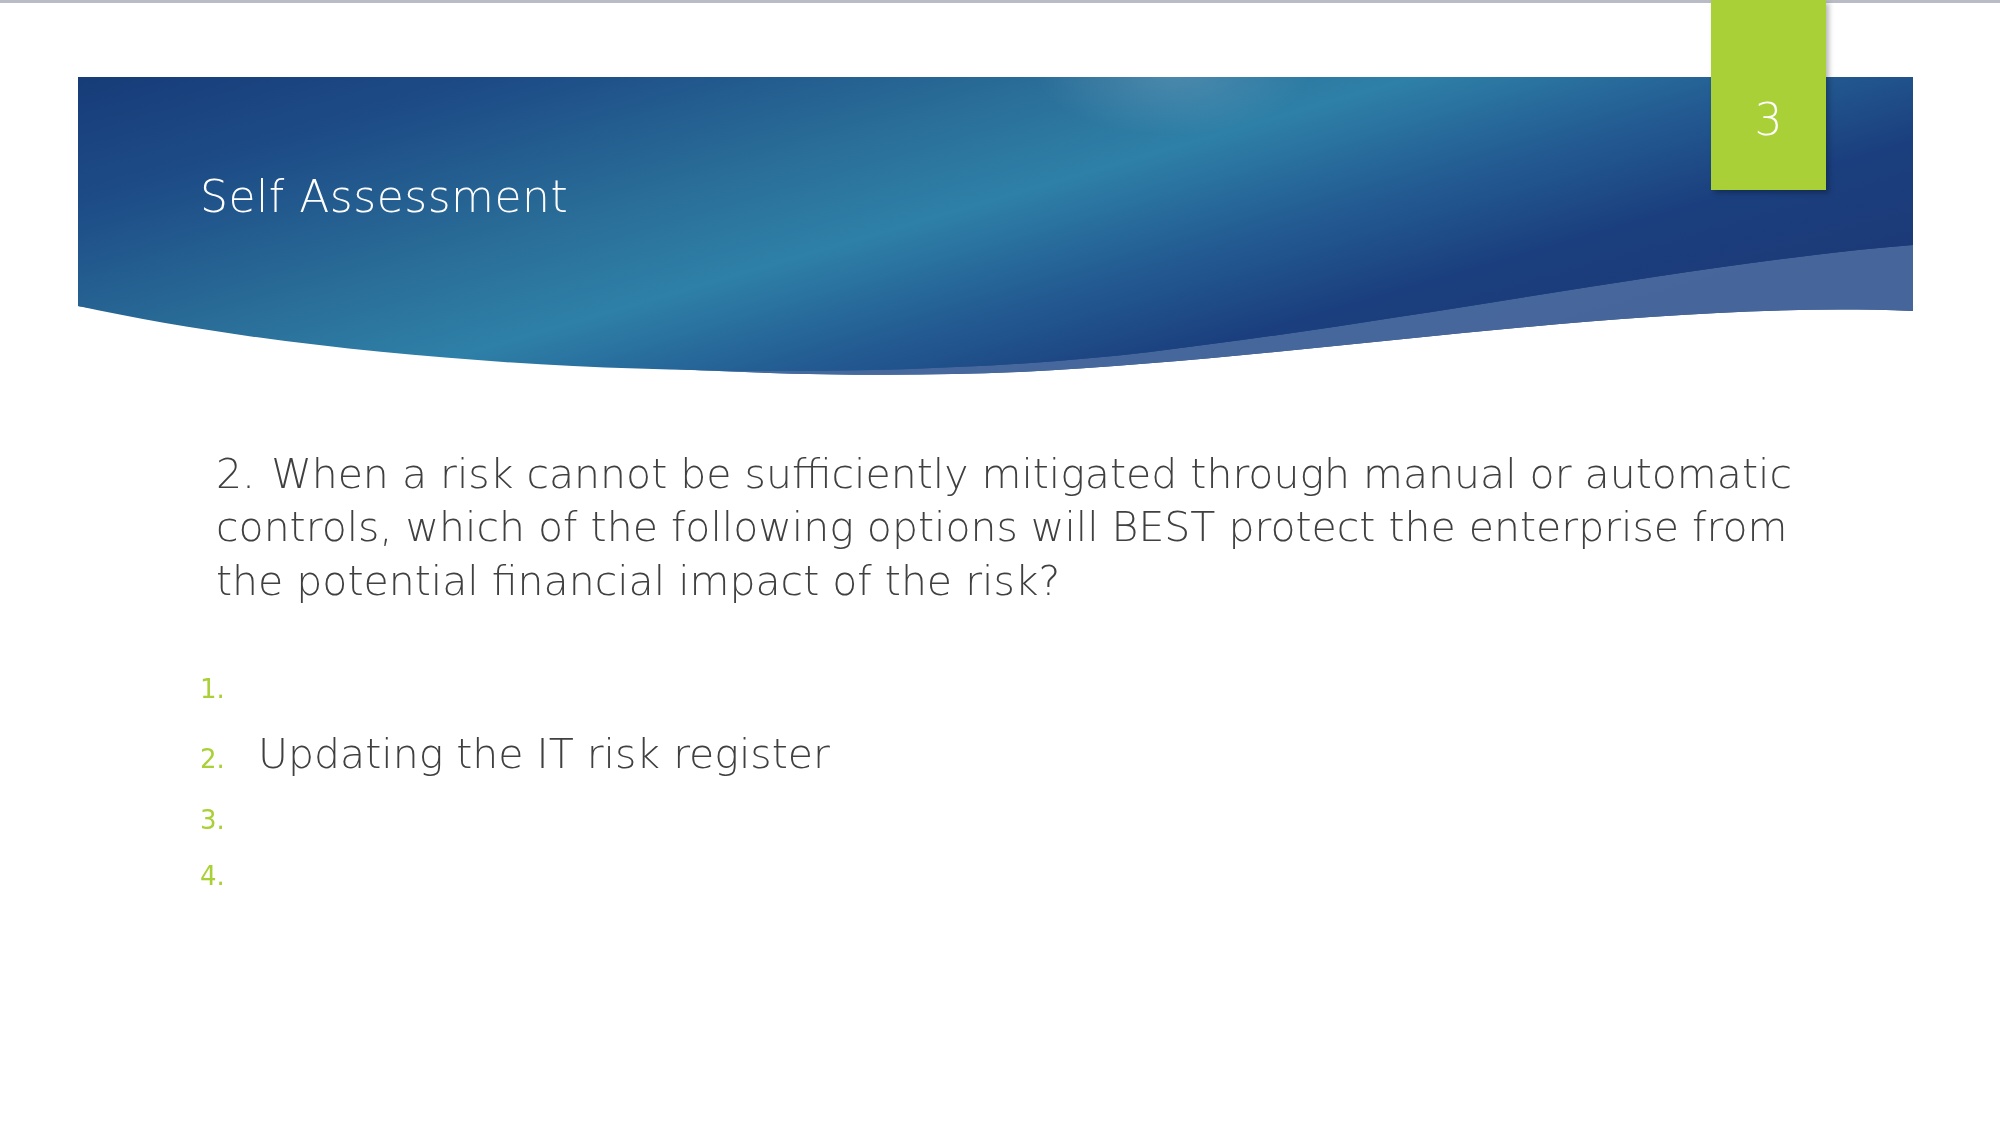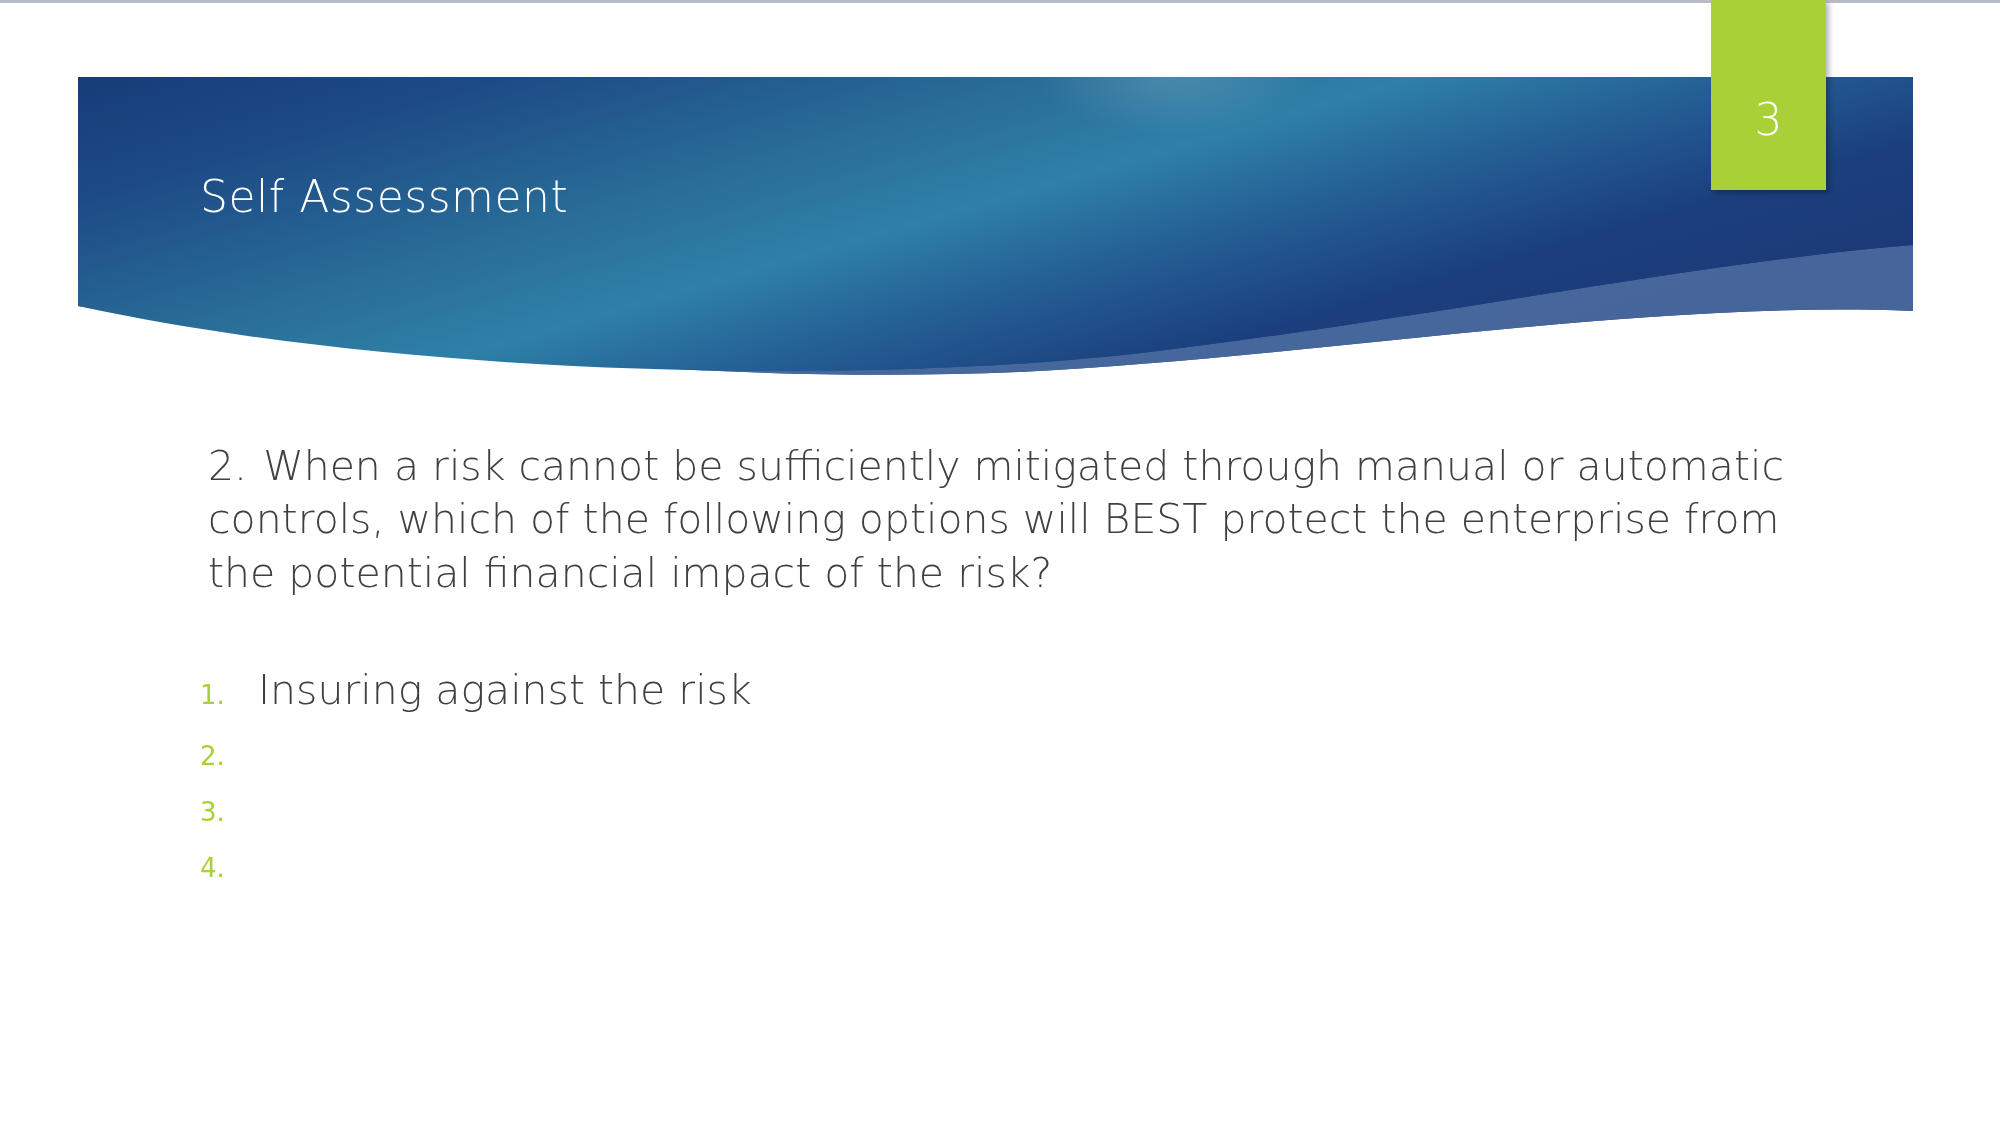--- a/index.html
+++ b/index.html
@@ -91,21 +91,21 @@
     top: 432px;
     width: 1660px;
   }
 
   #question {
     font-family: "DejaVu Sans", sans-serif;
     font-weight: 300;
     font-size: 41px;
     line-height: 1.30;
     color: #404040;
-    margin: 8px;
+    margin: 16px;
     max-width: 1640px;
   }
   #question .qnum {
     margin-right: 16px;
   }
 
   #answer-list {
     list-style: none;
     margin: 0;
     padding: 0;
@@ -194,24 +194,24 @@
 
   <div id="body-area">
 
     <p id="question">
       <span class="qnum">2.</span><span>When a risk cannot be sufficiently mitigated through manual or automatic controls, which of the following options will BEST protect the enterprise from the potential financial impact of the risk?</span>
     </p>
 
     <ol id="answer-list">
       <li>
         <span class="marker">1.</span>
-        <span class="answer-text">Insuring against the risk</span>
       </li>
       <li>
         <span class="marker">2.</span>
+        <span class="answer-text">Updating the IT risk register</span>
       </li>
       <li>
         <span class="marker">3.</span>
       </li>
       <li>
         <span class="marker">4.</span>
       </li>
     </ol>
 
   </div>

